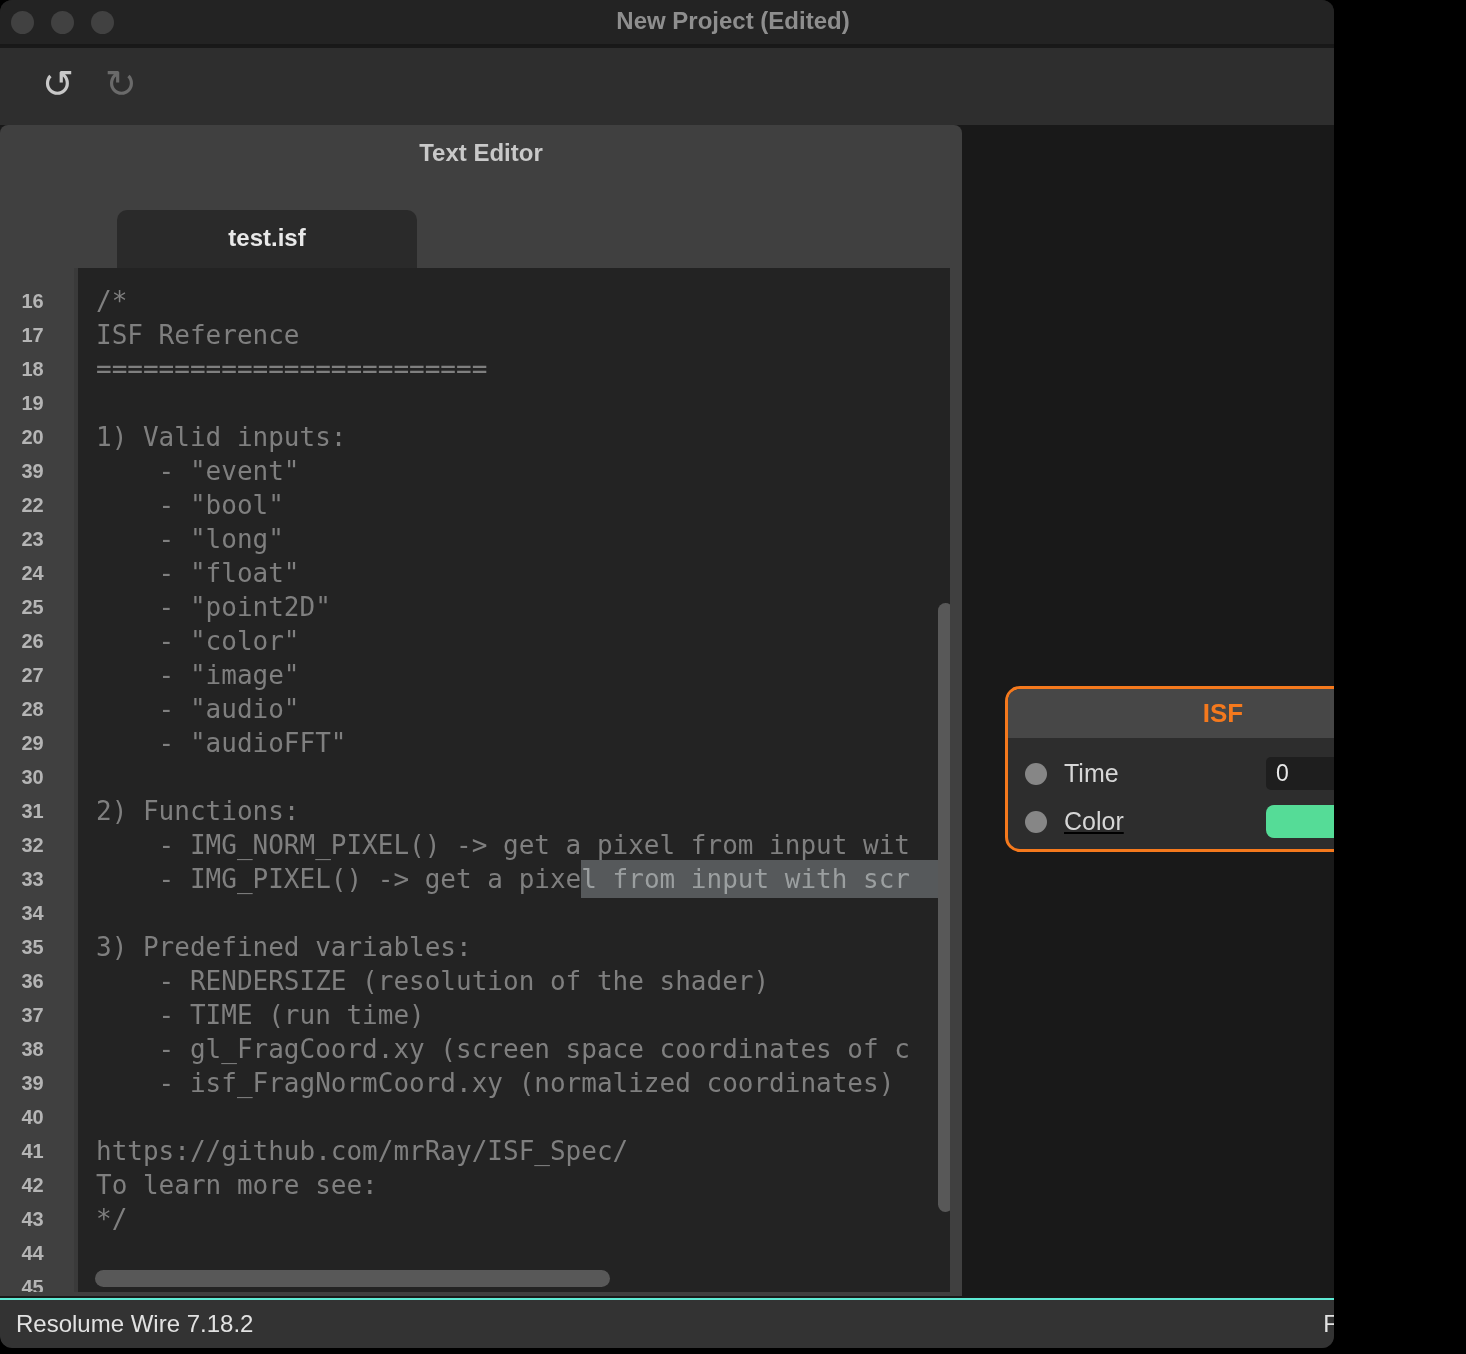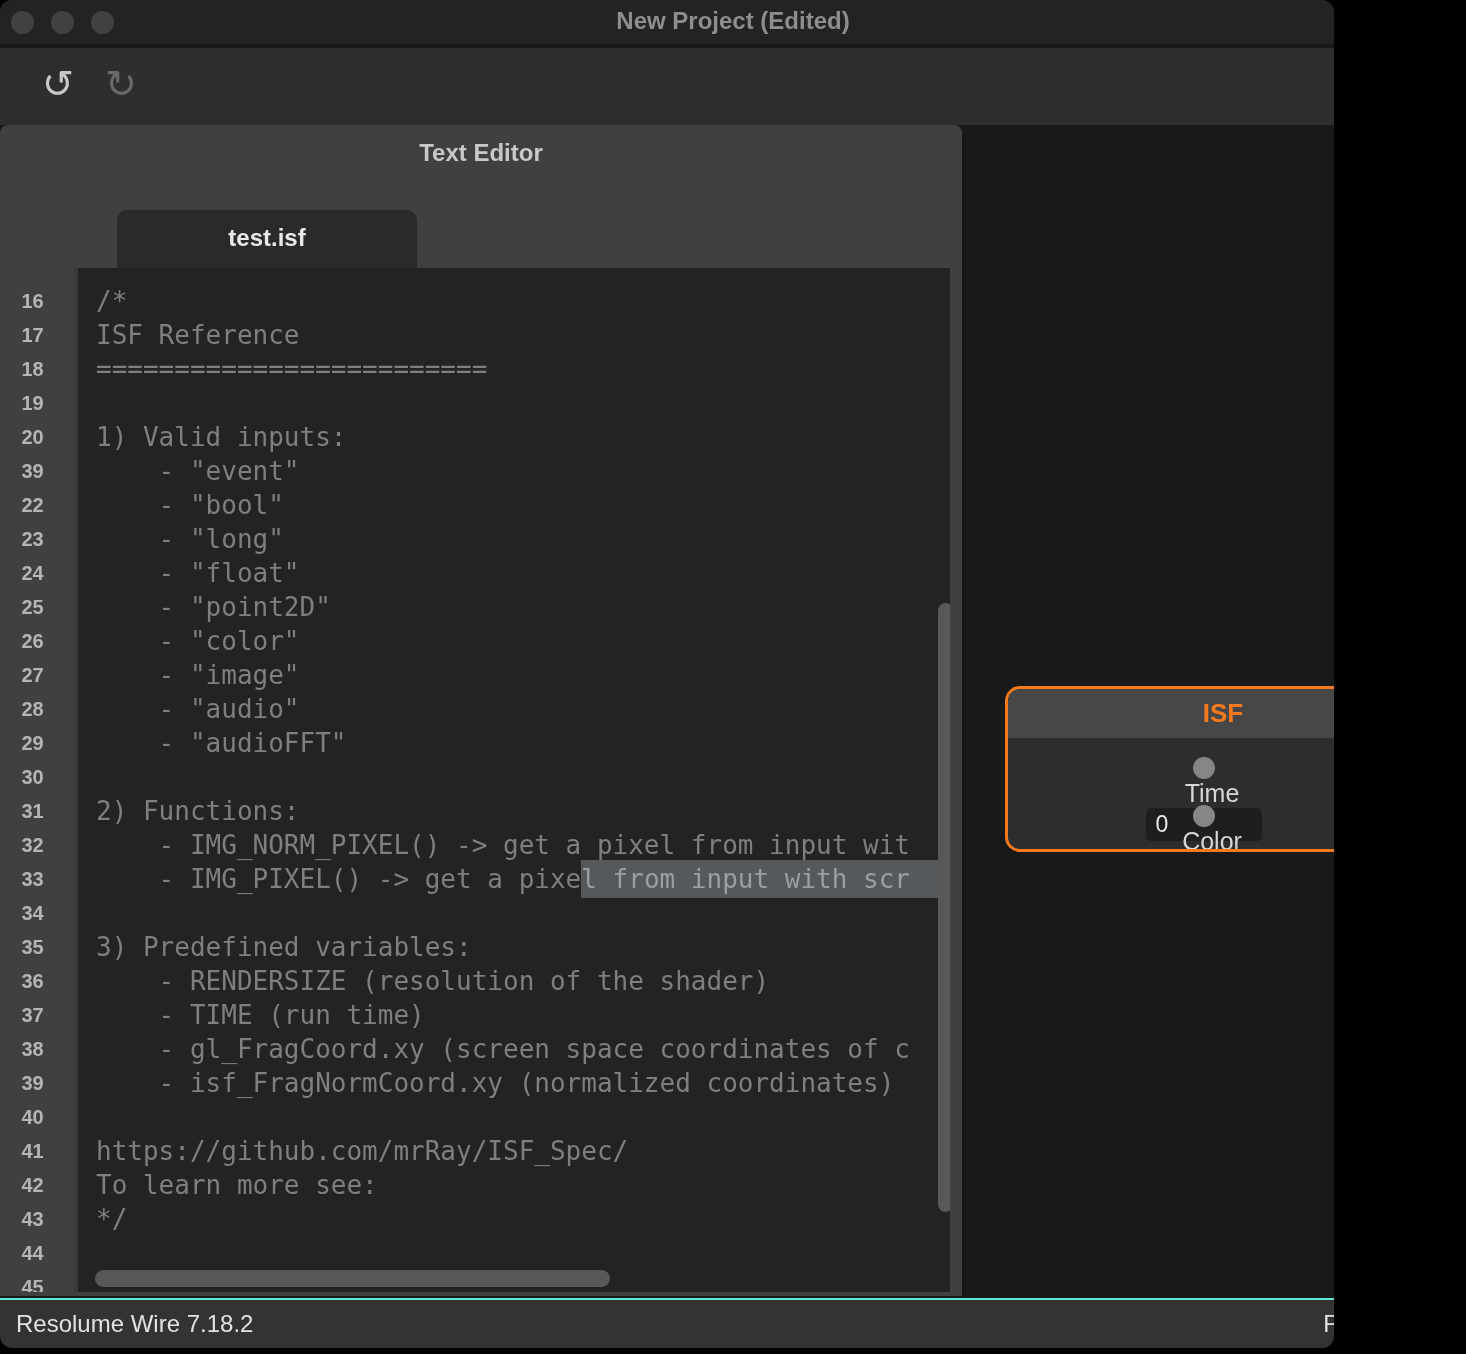--- a/index.html
+++ b/index.html
@@ -65,21 +65,21 @@
 
   
   .node { position:absolute; left:1005px; top:561px; width:395px; height:166px;
           background:#2d2d2d; border:3px solid #f5791d; border-radius:15px;
           overflow:hidden; }
   .node-header { position:relative; height:49px; background:#474747; }
   .node-title { text-align:center; line-height:49px; font-size:26px; font-weight:bold;
                 color:#f5791d;margin-left:41px; }
   .port { width:22px; height:22px; border-radius:50%; background:#868686; flex:none; }
   .out-port { position:absolute; right:14px; top:13px; background:#909090; }
-  .node-row { display:flex; align-items:center; height:33px; margin:2px 15px 0 17px;flex-direction:column; }
+  .node-row { display:flex; align-items:center; height:33px; margin:2px 15px 0 17px; }
   .row-time { margin-top:19px; } .row-color { margin-top:15px;text-decoration:underline; }
   .node-label { flex:1; margin-left:17px; font-size:25px; color:#d6d6d6; }
   .num-input { width:116px; height:33px; background:#1e1e1e; border-radius:5px;
                font-size:23px; color:#e8e8e8; line-height:33px; padding-left:10px; }
   .color-swatch { width:116px; height:33px; border-radius:8px; background:#55dc97; }
 
   
   .statusbar { position:absolute; left:0; top:1298px; width:1466px; height:50px;
                background:#333333; border-radius:0 0 12px 12px; display:flex;
                align-items:center; justify-content:space-between; padding:0 16px;

